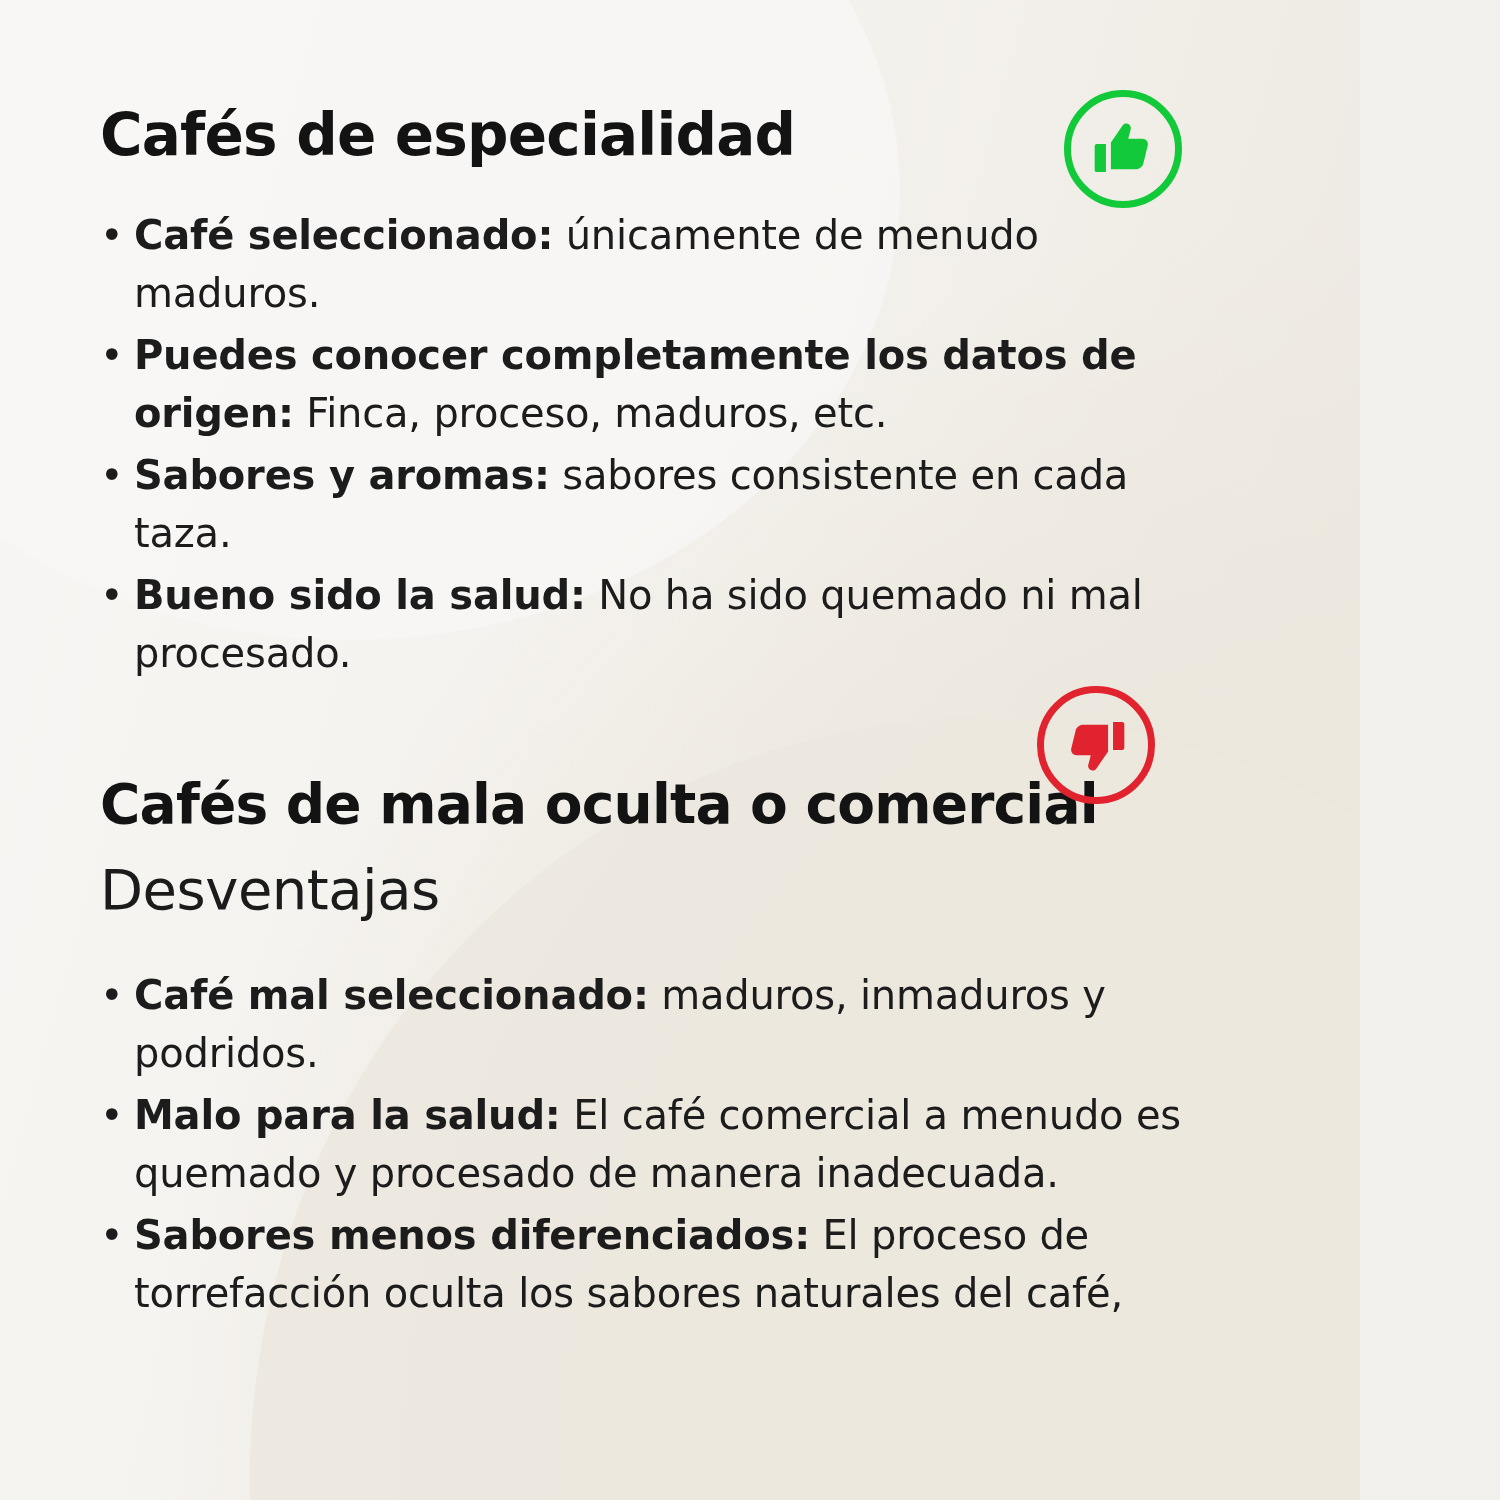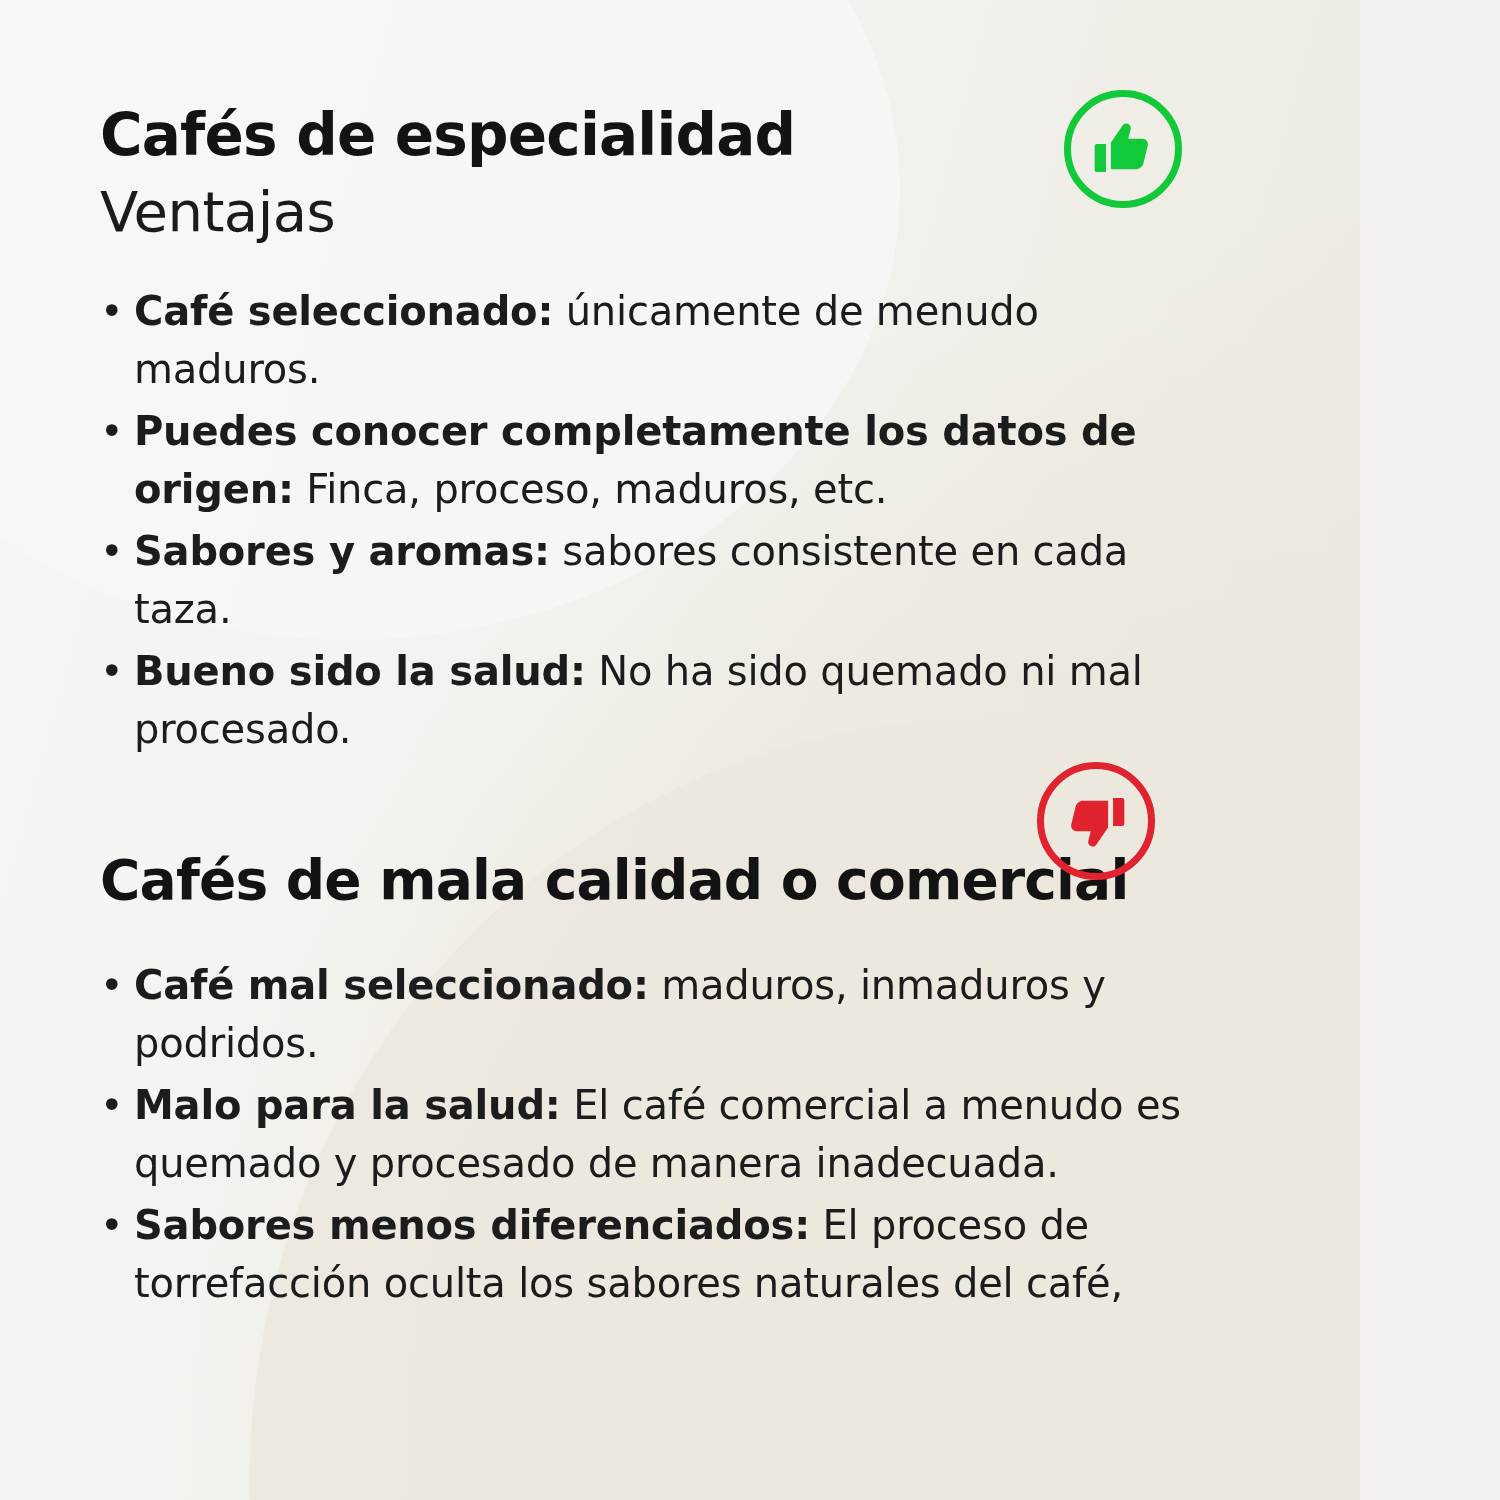--- a/index.html
+++ b/index.html
@@ -150,21 +150,20 @@
   <div class="content">
 
     <section class="section section-good">
       <div class="icon-badge icon-thumb-up">
         <svg width="66" height="66" viewBox="0 0 24 24" aria-hidden="true">
           <path fill="#12c939" d="M2.5 10.2h3.3v10.2H2.5a.8.8 0 0 1-.8-.8v-8.6a.8.8 0 0 1 .8-.8z"></path>
           <path fill="#12c939" d="M7.6 9.6l4.3-6.2c.5-.7 1.5-.9 2.2-.4.6.4.9 1.1.7 1.8l-.9 3.5h5.2c1.3 0 2.2 1.2 1.9 2.4l-1.6 6.6c-.3 1.2-1.4 2.1-2.7 2.1H7.6V9.6z"></path>
         </svg>
       </div>
       <h1 class="title">Cafés de especialidad</h1>
-      <h2 class="subtitle">Ventajas</h2>
       <ul class="points">
         <li>
           <span class="bullet">•</span>
           <span class="lead">Café seleccionado:</span><span class="rest"> únicamente de menudo maduros.</span>
         </li>
         <li>
           <span class="bullet">•</span>
           <span class="lead">Puedes conocer completamente los datos de origen:</span><span class="rest"> Finca, proceso, maduros, etc.</span>
         </li>
         <li>
@@ -178,21 +177,22 @@
       </ul>
     </section>
 
     <section class="section section-bad">
       <div class="icon-badge icon-thumb-down">
         <svg width="66" height="66" viewBox="0 0 24 24" aria-hidden="true">
           <path fill="#e0232e" d="M21.5 13.8h-3.3V3.6h3.3a.8.8 0 0 1 .8.8v8.6a.8.8 0 0 1-.8.8z"></path>
           <path fill="#e0232e" d="M16.4 14.4l-4.3 6.2c-.5.7-1.5.9-2.2.4-.6-.4-.9-1.1-.7-1.8l.9-3.5H4.9c-1.3 0-2.2-1.2-1.9-2.4l1.6-6.6C4.9 5.5 6 4.6 7.3 4.6h9.1v9.8z"></path>
         </svg>
       </div>
-      <h1 class="title">Cafés de mala calidad o comercial</h1>
+      <h1 class="title">Cafés de mala oculta o comercial</h1>
+      <h2 class="subtitle">Desventajas</h2>
       <ul class="points">
         <li>
           <span class="bullet">•</span>
           <span class="lead">Café mal seleccionado:</span><span class="rest"> maduros, inmaduros y podridos.</span>
         </li>
         <li>
           <span class="bullet">•</span>
           <span class="lead">Malo para la salud:</span><span class="rest"> El café comercial a menudo es quemado y procesado de manera inadecuada.</span>
         </li>
         <li>

